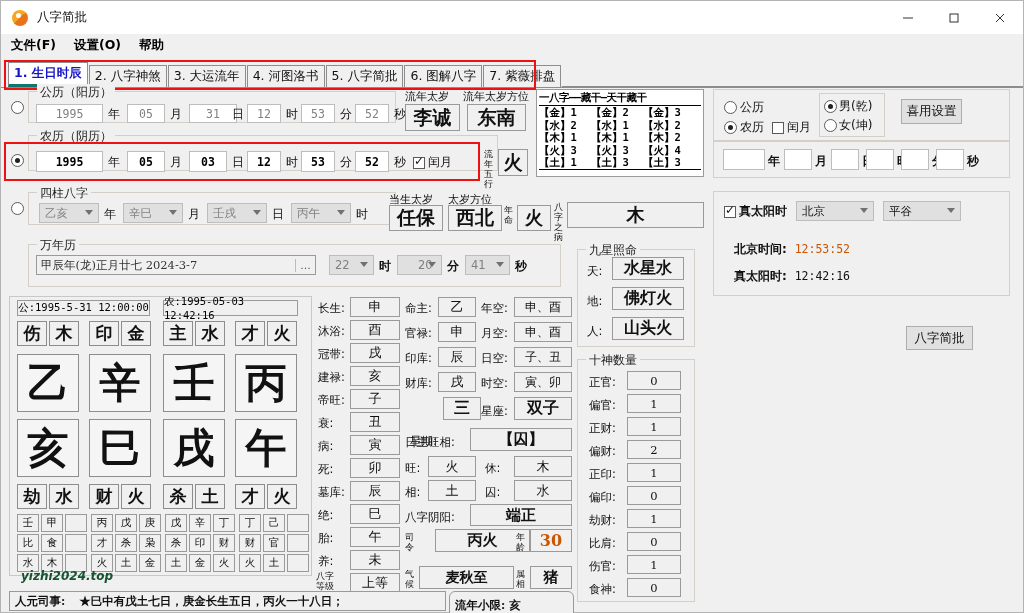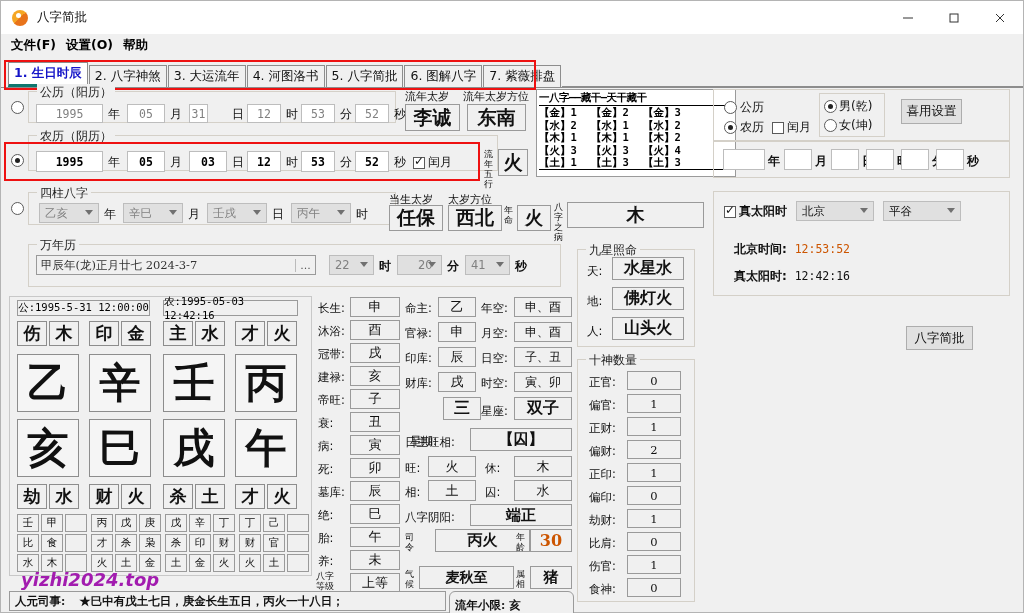--- a/index.html
+++ b/index.html
@@ -22,21 +22,21 @@
   .app-icon:after{ content:""; position:absolute; left:4px; top:3px; width:5px;height:5px;
               border-radius:50%; background:#fff; }
   .title-text { margin-left:9px; font-size:12.5px; color:#111; }
   .winbtns { position:absolute; right:0; top:0; height:33px; display:flex; }
   .winbtn { width:46px; height:33px; display:flex; align-items:center;
             justify-content:center; color:#333; font-size:12px; }
   .winbtn svg{ display:block; }
 
   
   .menubar { height:23px; background:#f0f0f0; display:flex; align-items:center;
-             padding-left:10px; gap:10px; font-size:12.5px; font-weight:bold; }
+             padding-left:10px; gap:18px; font-size:12.5px; font-weight:bold; }
   .menubar span { cursor:default; }
 
   
   .tabwrap { position:relative; margin:5px 0 0 0; height:30px; }
   .redbox-tabs { position:absolute; left:3px; top:-2px; width:532px; height:30px;
                  border:2px solid #ee1111; pointer-events:none; }
   .tabs { display:flex; align-items:flex-end; height:26px; padding-left:7px; gap:1px;
           border-bottom:1px solid #8d8d8d; }
   .tab { height:22px; padding:0 5px; background:#f0f0f0; border:1px solid #8d8d8d;
          border-bottom:none; display:flex; align-items:center; font-size:12.5px;
@@ -86,40 +86,40 @@
              font-family:"DejaVu Serif","Liberation Serif",serif;
              font-size:41px; font-weight:bold; color:#111; }
   .scell { position:absolute; border:1px solid #8d8d8d; background:#f0f0f0;
            display:flex; align-items:center; justify-content:center;
            font-family:"DejaVu Serif","Liberation Serif",serif;
            font-size:17px; font-weight:bold; color:#111; }
   .tcell { position:absolute; border:1px solid #9a9a9a; background:#f0f0f0;
            display:flex; align-items:center; justify-content:center;
            font-family:"DejaVu Serif","Liberation Serif",serif;
            font-size:10.5px; color:#111; width:22px; height:18px; }
-  .watermark { position:absolute; left:20px; top:568px; font-size:18px;
-               font-weight:bold; color:#a21caf; font-style:italic;
+  .watermark { position:absolute; left:20px; top:568px; font-size:12px;
+               font-weight:bold; color:#14532d; font-style:italic;
                font-family:"DejaVu Sans","Liberation Sans",sans-serif; z-index:40; }
 
   
   .mlbl { position:absolute; font-size:11.5px; color:#111; }
   .mcell { position:absolute; border:1px solid #9a9a9a; background:#f0f0f0;
            display:flex; align-items:center; justify-content:center;
            font-family:"DejaVu Serif","Liberation Serif",serif;
            font-size:13px; color:#111; }
 
   
   .statusbar { position:absolute; border:1px solid #9a9a9a; background:#f0f0f0;
                display:flex; align-items:center; font-size:11.5px; color:#111;
                font-family:"DejaVu Serif","Liberation Serif",serif;
                font-weight:bold; padding-left:5px; }
 
   .redbox { position:absolute; border:2px solid #ee1111; pointer-events:none; z-index:30; }
 
-  .elemtbl { position:absolute; left:535px; top:88px; width:200px; height:88px;
+  .elemtbl { position:absolute; left:535px; top:88px; width:168px; height:88px;
              border:1px solid #9a9a9a; background:#fff; padding:1px 2px;
              font-family:"DejaVu Sans Mono",monospace; }
   .elemtbl .hdr { font-size:10.5px; font-weight:bold; letter-spacing:-0.5px;
                   border-bottom:1px solid #000; }
   .elemrow { display:flex; font-size:10.5px; font-weight:bold; line-height:12.5px; }
   .elemrow span { width:52px; }
 </style>
 </head>
 <body>
 
@@ -171,21 +171,21 @@
   <div class="grp" style="left:27px; top:90px; width:368px; height:32px;">
     <div class="cap">公历（阳历）</div>
   </div>
   <div style="position:absolute; left:10px; top:100px;">
     <span class="radio"></span>
   </div>
   <div class="fld" style="position:absolute;left:35px;top:103px;width:67px;">1995</div>
   <div class="lbl" style="position:absolute;left:107px;top:105px;">年</div>
   <div class="fld" style="position:absolute;left:126px;top:103px;width:38px;">05</div>
   <div class="lbl" style="position:absolute;left:169px;top:105px;">月</div>
-  <div class="fld" style="position:absolute;left:188px;top:103px;width:19px;">31</div>
+  <div class="fld" style="position:absolute;left:188px;top:103px;width:48px;">31</div>
   <div class="lbl" style="position:absolute;left:231px;top:105px;">日</div>
   <div class="fld" style="position:absolute;left:246px;top:103px;width:34px;">12</div>
   <div class="lbl" style="position:absolute;left:285px;top:105px;">时</div>
   <div class="fld" style="position:absolute;left:300px;top:103px;width:34px;">53</div>
   <div class="lbl" style="position:absolute;left:339px;top:105px;">分</div>
   <div class="fld" style="position:absolute;left:354px;top:103px;width:34px;">52</div>
   <div class="lbl" style="position:absolute;left:393px;top:105px;">秒</div>
 
   <div class="lbl" style="position:absolute;left:404px;top:88px;font-size:11px;">流年太岁</div>
   <div class="cell" style="position:absolute;left:404px;top:103px;width:55px;height:27px;font-size:19px;font-weight:bold;">李诚</div>

